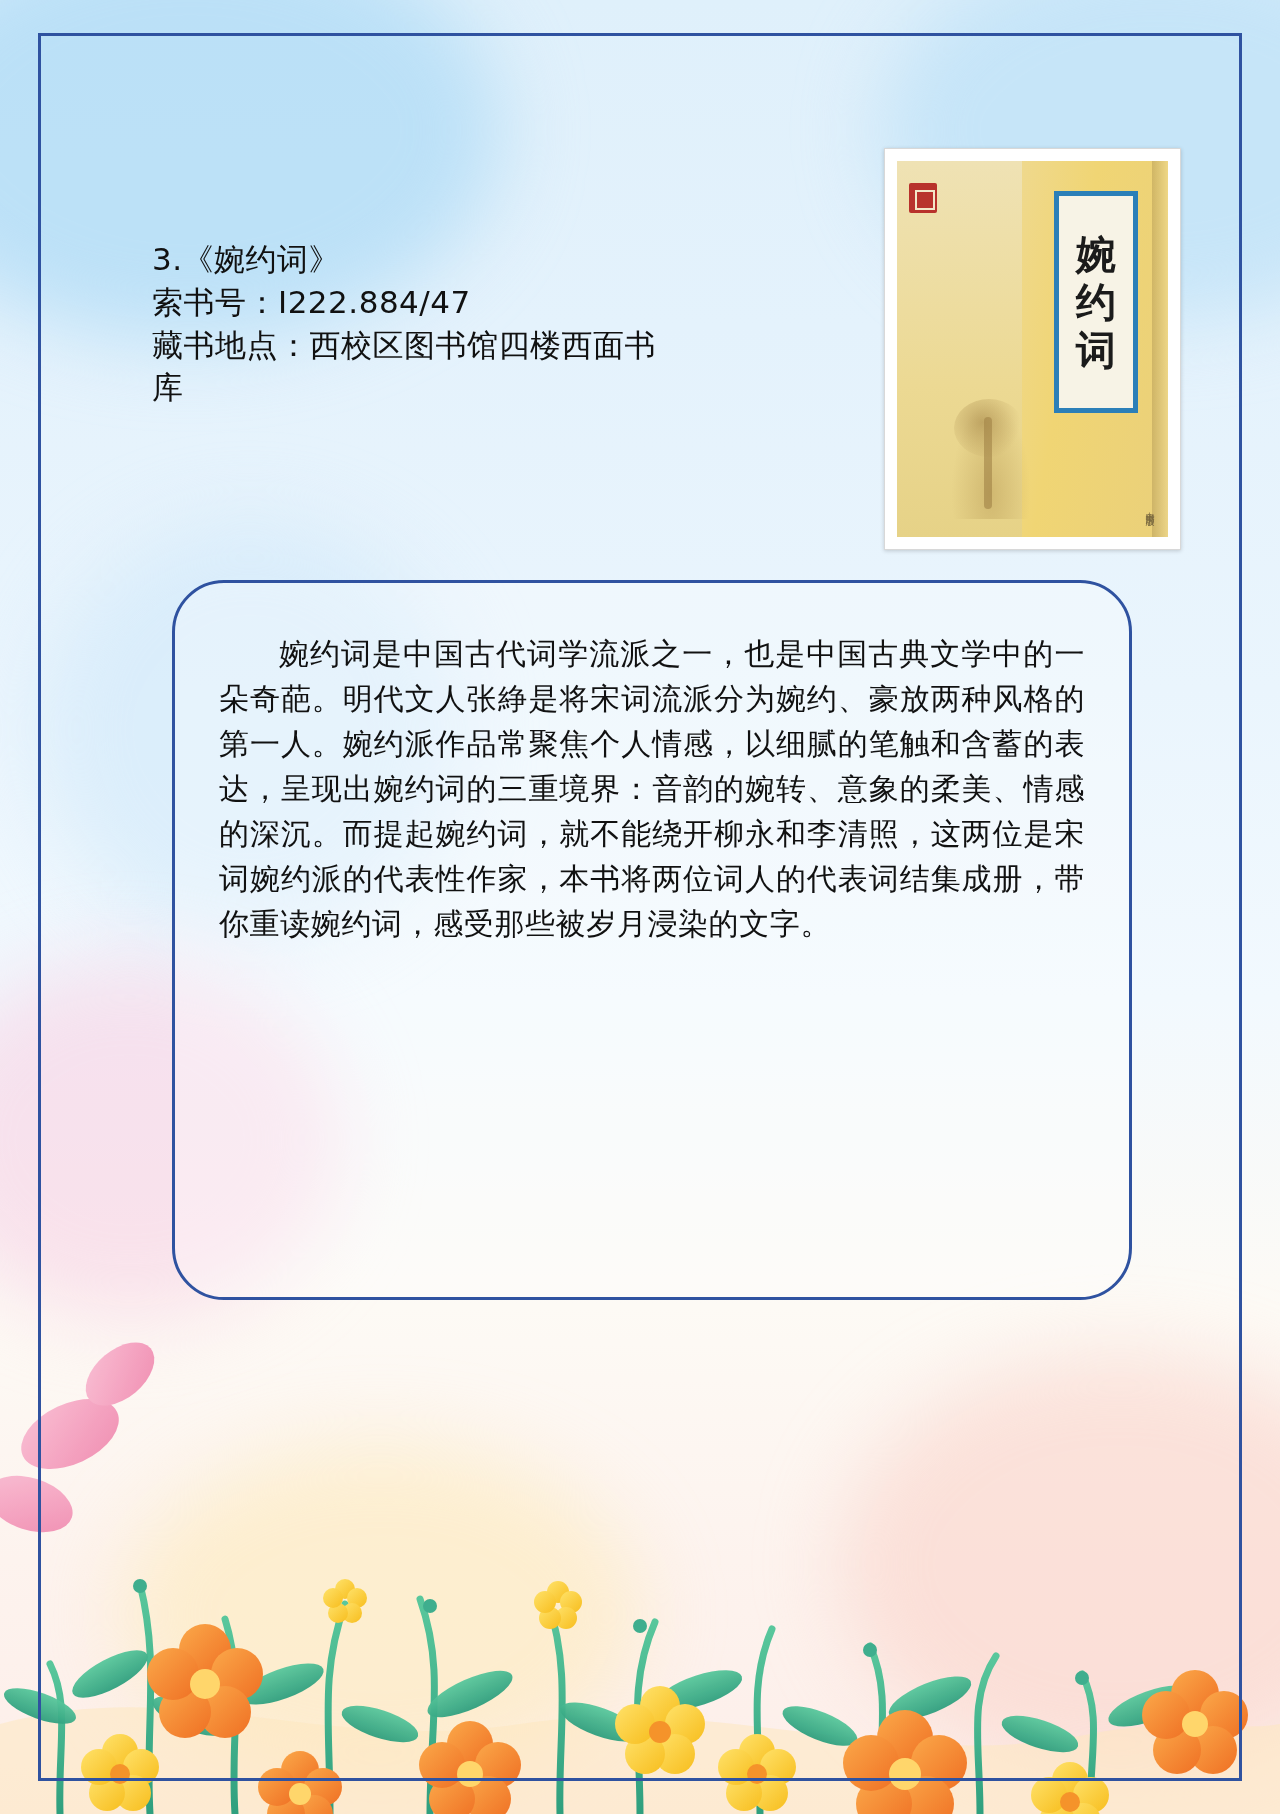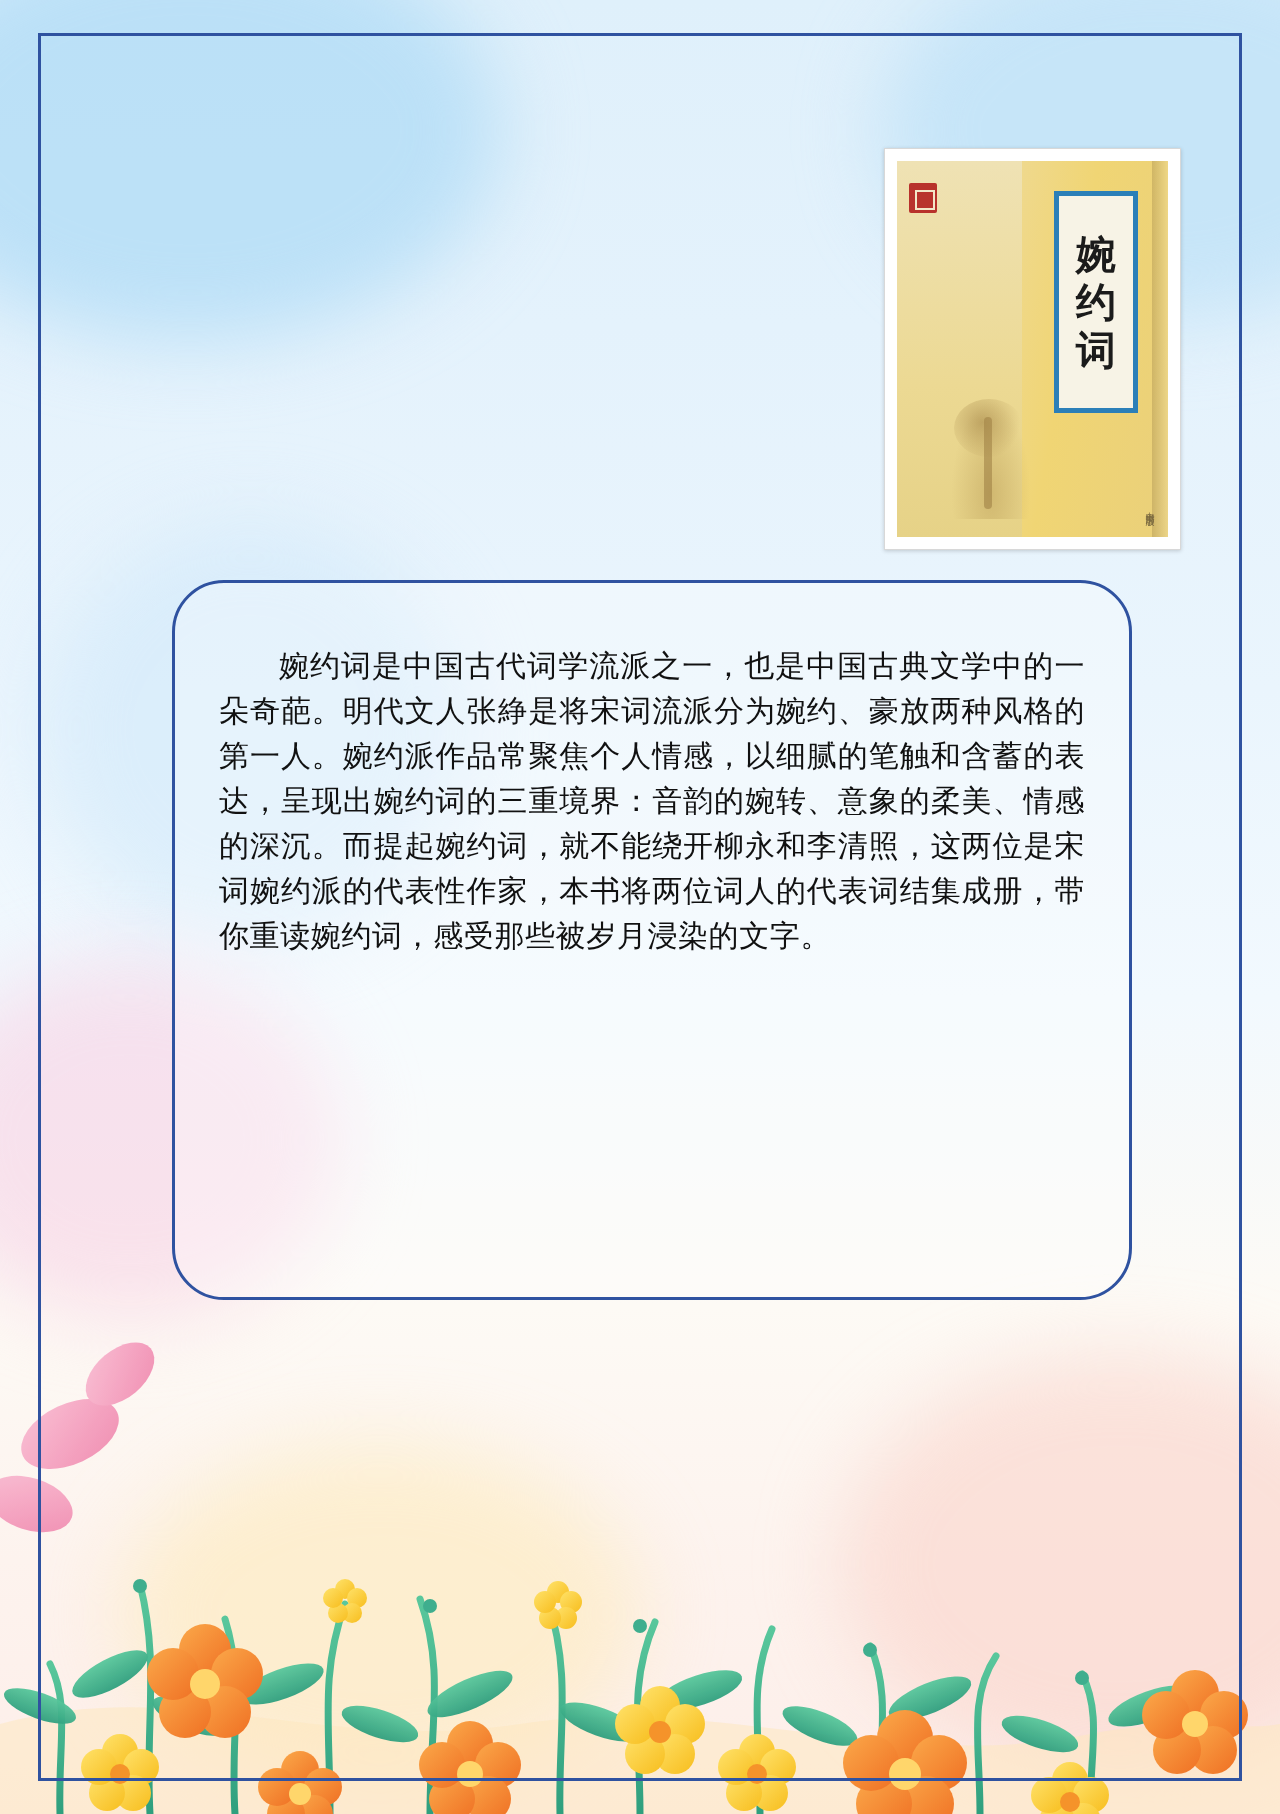--- a/index.html
+++ b/index.html
@@ -195,21 +195,21 @@
     background: rgba(255,255,255,0.30);
     box-sizing: border-box;
     padding: 44px 44px 40px 44px;
   }
   .para {
     font-family: "DejaVu Serif", "Liberation Serif", serif;
     font-size: 30px;
     line-height: 1.5;
     color: #111111;
     text-indent: 2em;
-    margin: 16px 0 2px 0;
+    margin: 4px 0 2px 0;
     text-align: justify;
     letter-spacing: 0.6px;
   }
 </style>
 </head>
 <body>
 
 <div class="page">
 
   <div class="blob blob-b1"></div>
@@ -387,18 +387,24 @@
       <div class="book-title-panel">
         <span>婉</span>
         <span>约</span>
         <span>词</span>
       </div>
       <div class="book-spine"></div>
       <div class="book-pub">中华书局出版</div>
     </div>
   </div>
 
+  <div class="heading-block">
+    <div class="heading-line">3.《婉约词》</div>
+    <div class="heading-line">索书号：I222.884/47</div>
+    <div class="heading-line">藏书地点：西校区图书馆四楼西面书</div>
+    <div class="heading-line">库</div>
+  </div>
 
   <div class="text-card">
     <p class="para">婉约词是中国古代词学流派之一，也是中国古典文学中的一朵奇葩。明代文人张䋫是将宋词流派分为婉约、豪放两种风格的第一人。婉约派作品常聚焦个人情感，以细腻的笔触和含蓄的表达，呈现出婉约词的三重境界：音韵的婉转、意象的柔美、情感的深沉。而提起婉约词，就不能绕开柳永和李清照，这两位是宋词婉约派的代表性作家，本书将两位词人的代表词结集成册，带你重读婉约词，感受那些被岁月浸染的文字。</p>
   </div>
 
 </div>
 
 </body></html>

